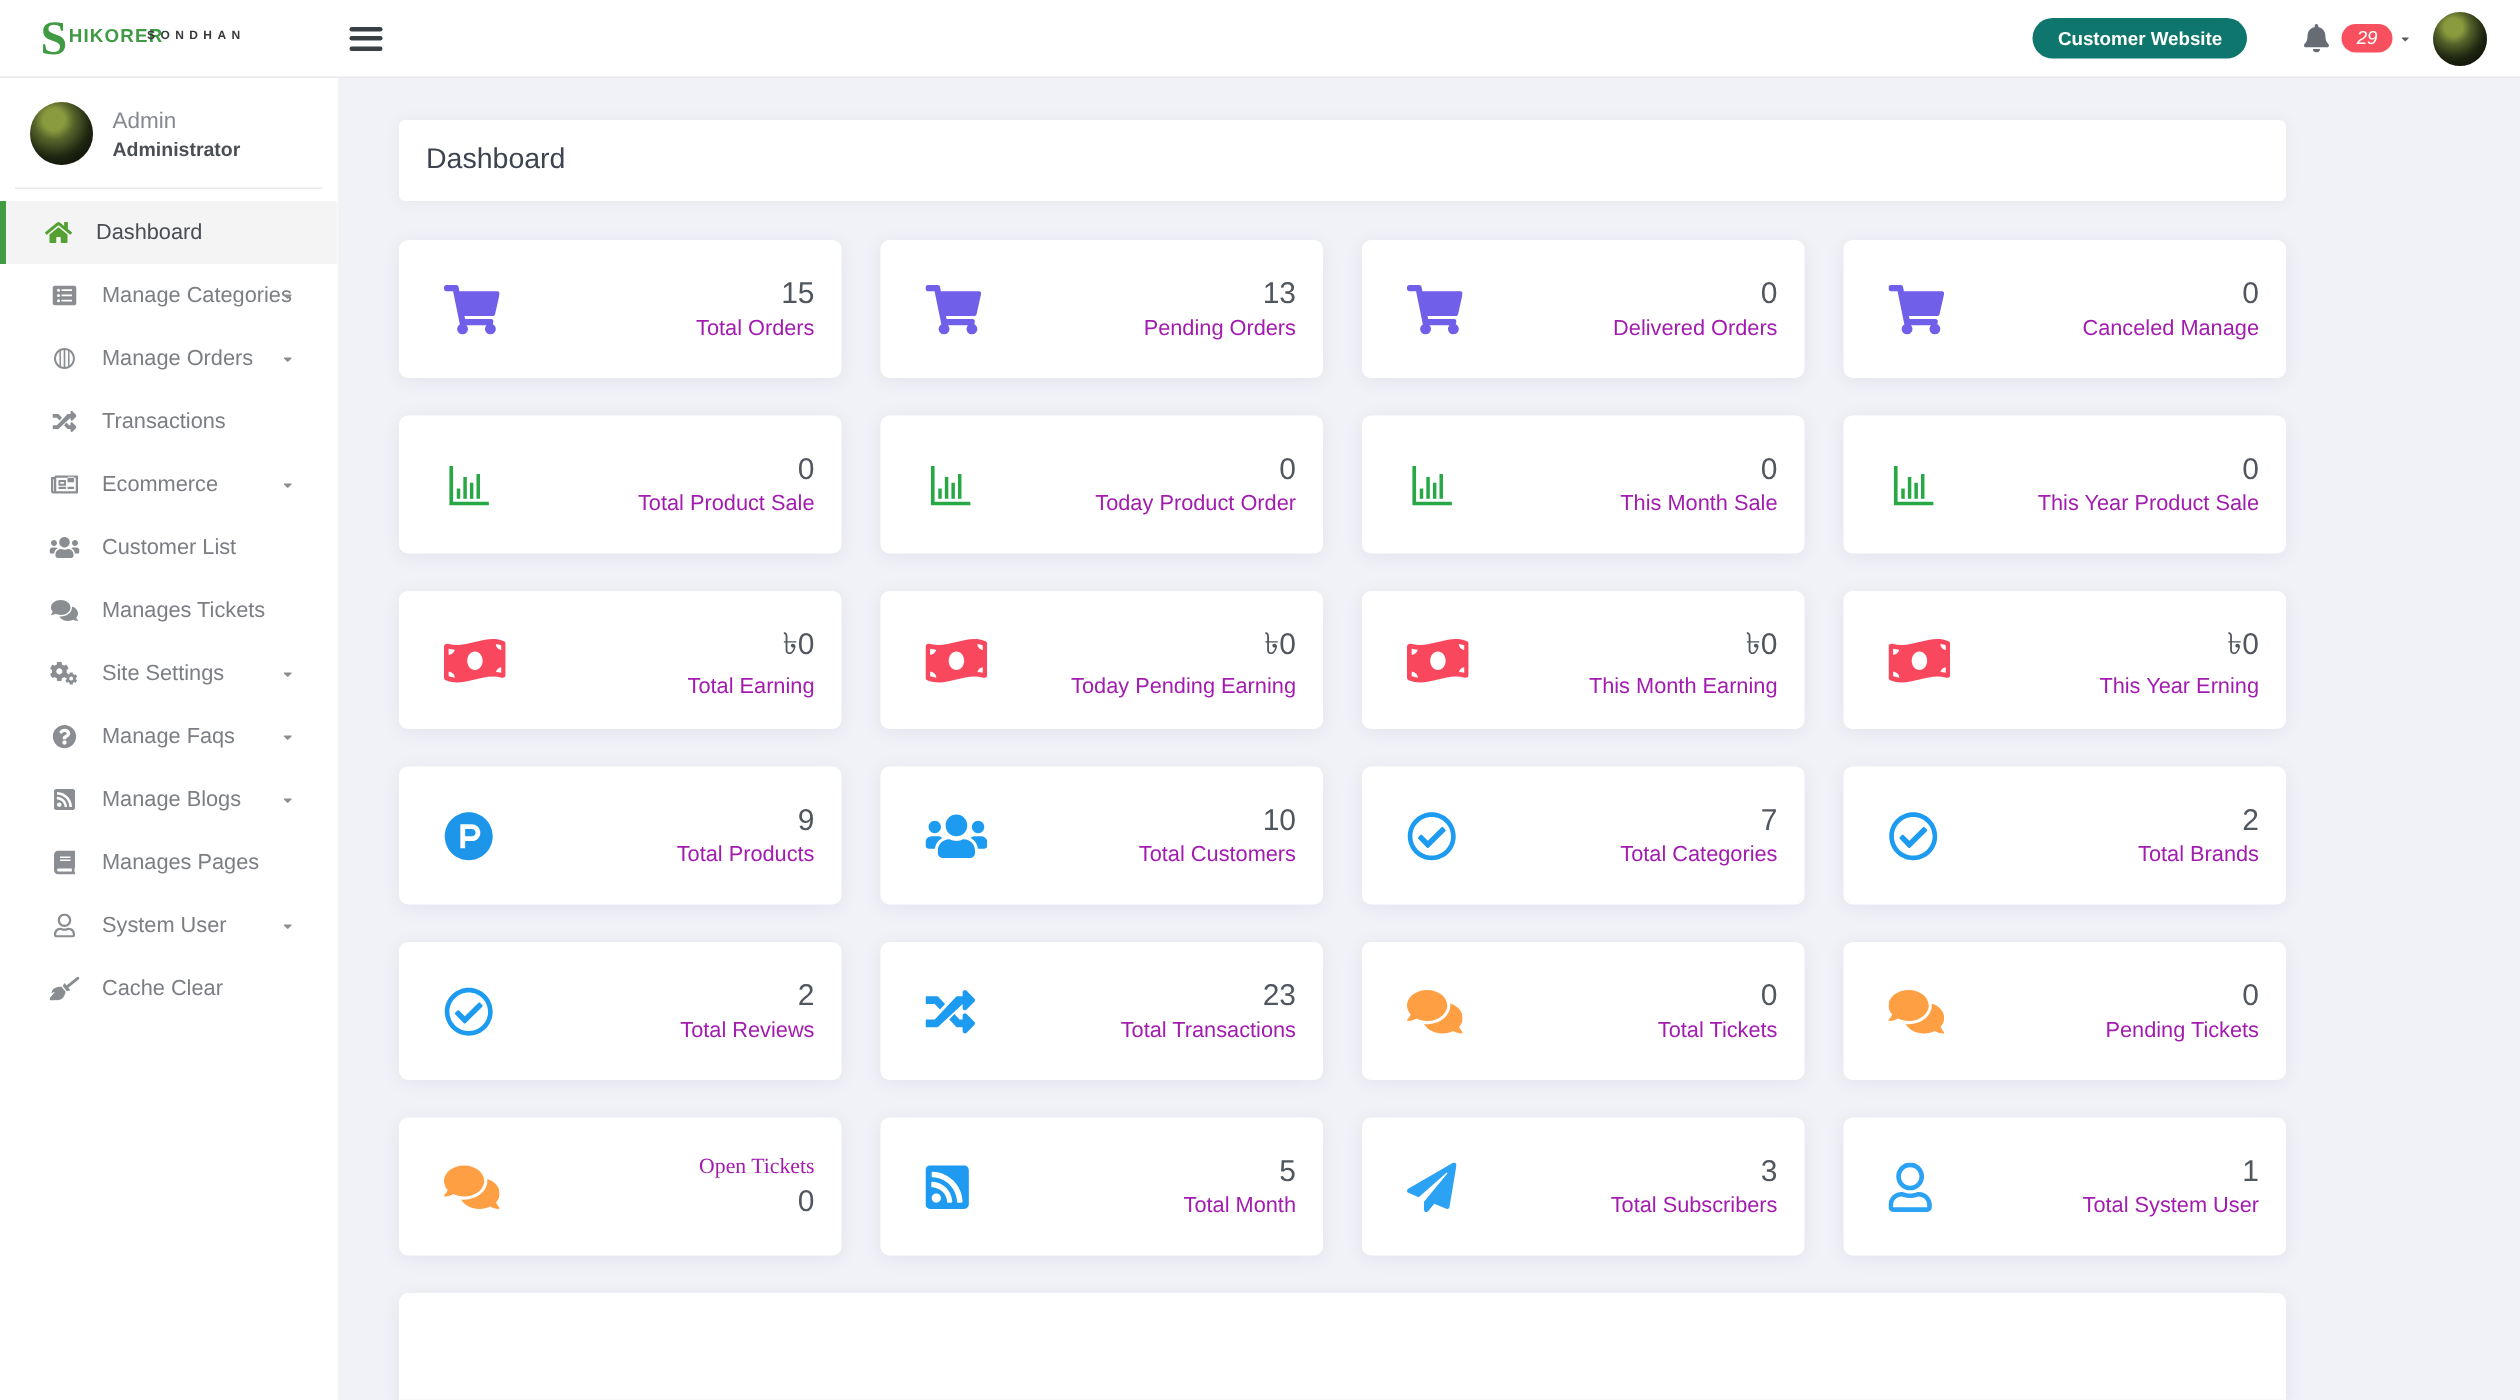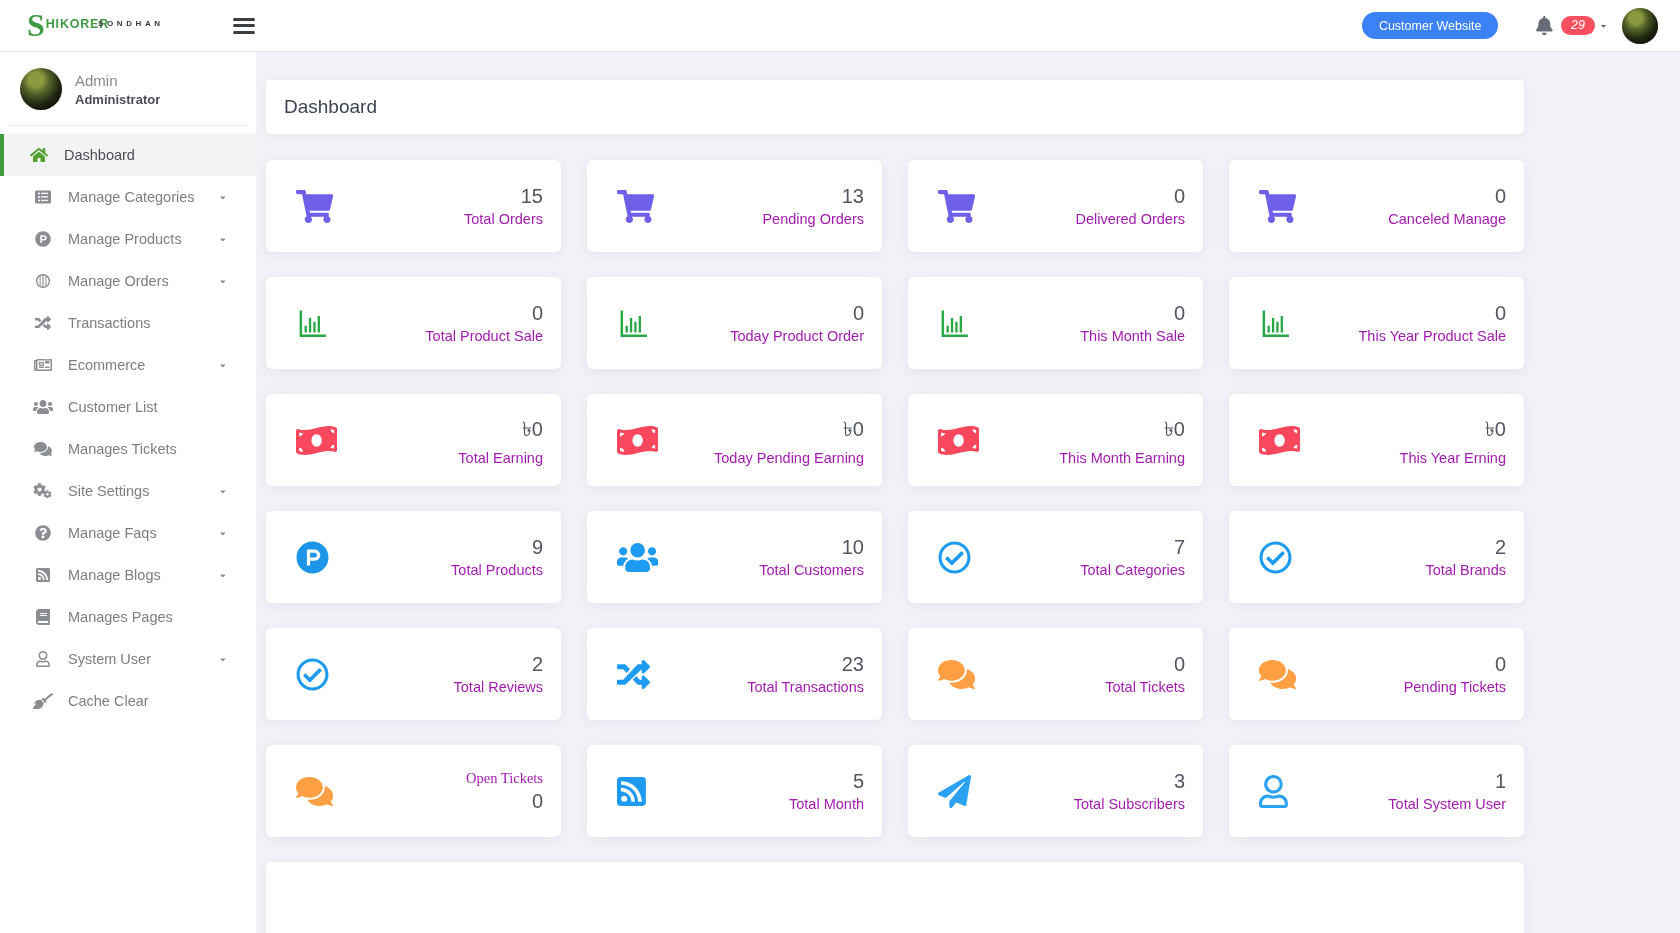--- a/index.html
+++ b/index.html
@@ -10,34 +10,34 @@
             border-bottom:1px solid #e7e8ee; display:flex; align-items:center; z-index:20; }
   .nav-left { width:225px; display:flex; align-items:center; padding-left:27px; flex-shrink:0; }
   .brand { display:flex; align-items:flex-start; cursor:pointer; }
   .brand-s { font-family:"Liberation Serif", serif; font-weight:700; font-size:32px; line-height:0.85; color:#3f9a43; }
   .brand-col { display:flex; flex-direction:row; margin-left:1px; padding-top:5px; }
   .brand-name { font-weight:700; font-size:12.5px; color:#3f9a43; letter-spacing:0.8px; }
   .brand-sub { font-weight:700; font-size:8px; color:#37393b; letter-spacing:3.6px; margin-top:2px; margin-left:-11px; }
   .hamburger { margin-left:8px; width:24px; cursor:pointer; }
   .hamburger span { display:block; height:3px; background:#3a3f44; border-radius:2px; margin:3.5px 0; width:22px; }
   .nav-spacer { flex:1; }
-  .cw-btn { background:#3b82f6; color:#fff; border:none; border-radius:14px; height:27px; padding:0 17px;
-            font-size:12.5px; font-weight:400; font-family:"Liberation Sans", sans-serif; cursor:pointer; }
+  .cw-btn { background:#0f766e; color:#fff; border:none; border-radius:14px; height:27px; padding:0 17px;
+            font-size:12.5px; font-weight:700; font-family:"Liberation Sans", sans-serif; cursor:pointer; }
   .bell { margin-left:38px; color:#676c74; display:flex; align-items:center; cursor:pointer; }
   .bell svg { height:19px; width:auto; fill:currentColor; }
   .notif-badge { margin-left:8px; background:#f8505e; color:#fff; font-size:12.5px; border-radius:11px;
                  padding:3px 10px; line-height:1.1; cursor:pointer;font-style:italic; }
   .nav-caret { margin-left:6px; color:#585d63; display:flex; cursor:pointer; }
   .nav-caret svg { height:8px; width:auto; fill:currentColor; }
   .nav-avatar { margin-left:16px; margin-right:22px; width:36px; height:36px; border-radius:50%;
                 background: radial-gradient(circle at 38% 28%, #8a9a3f 0 18%, #57652b 34%, #2c3518 62%, #151b0d 100%);
                 box-shadow: inset -4px -6px 10px rgba(0,0,0,.45); cursor:pointer; }
 
   
-  .sidebar { position:fixed; top:52px; left:0; bottom:0; width:256px; background:#fff; z-index:10; }
+  .sidebar { position:fixed; top:52px; left:0; bottom:0; width:225px; background:#fff; z-index:10; }
   .user-block { display:flex; align-items:center; gap:13px; padding:16px 20px 15px 20px; }
   .user-avatar { width:42px; height:42px; border-radius:50%; flex-shrink:0;
                  background: radial-gradient(circle at 38% 28%, #8a9a3f 0 18%, #57652b 34%, #2c3518 62%, #151b0d 100%);
                  box-shadow: inset -4px -6px 10px rgba(0,0,0,.45); }
   .user-name { font-size:15px; color:#85898e; }
   .user-role { font-size:13px; color:#4b4f55; font-weight:700; margin-top:3px; }
   .user-divider { height:1px; background:#e8e9ec; margin:0 10px 6px 10px; }
   .menu { margin-top:8px; }
   .menu-item { position:relative; height:42px; display:flex; align-items:center; padding-left:29px;
                color:#7b7e83; font-size:14.5px; cursor:pointer; border-left:4px solid transparent; }
@@ -127,33 +127,20 @@
     <span class="mi-label">Manage Categories</span>
     <span class="mi-caret">
           <svg viewBox="0 0 320 512">
             <path d="M31.3 192h257.3c17.8 0 26.7 21.5 14.1 34.1L174.1 354.8c-7.8 7.8-20.5 7.8-28.3 0L17.2 226.1C4.6 213.5 13.5 192 31.3 192z"></path>
           </svg>
         </span>
   </div>
       <div class="menu-item">
     <span class="mi-icon">
           <svg viewBox="0 0 512 512">
-            <path d="M326.3 218.8c0 20.5-16.7 37.2-37.2 37.2h-70.3v-74.4h70.3c20.5 0 37.2 16.7 37.2 37.2zM504 256c0 137-111 248-248 248S8 393 8 256 119 8 256 8s248 111 248 248zm-128.1-37.2c0-47.9-38.9-86.8-86.8-86.8H169.2v248h49.6v-74.4h70.3c47.9 0 86.8-38.9 86.8-86.8z"></path>
-          </svg>
-        </span>
-    <span class="mi-label">Manage Products</span>
-    <span class="mi-caret">
-          <svg viewBox="0 0 320 512">
-            <path d="M31.3 192h257.3c17.8 0 26.7 21.5 14.1 34.1L174.1 354.8c-7.8 7.8-20.5 7.8-28.3 0L17.2 226.1C4.6 213.5 13.5 192 31.3 192z"></path>
-          </svg>
-        </span>
-  </div>
-      <div class="menu-item">
-    <span class="mi-icon">
-          <svg viewBox="0 0 512 512">
             <path d="M256 32C132.3 32 32 132.3 32 256s100.3 224 224 224 224-100.3 224-224S379.7 32 256 32zm0 44c99.4 0 180 80.6 180 180s-80.6 180-180 180S76 355.4 76 256 156.6 76 256 76z"></path>
             <rect x="238" y="56" width="36" height="400"></rect>
             <rect x="148" y="88" width="32" height="336"></rect>
             <rect x="332" y="88" width="32" height="336"></rect>
           </svg>
         </span>
     <span class="mi-label">Manage Orders</span>
     <span class="mi-caret">
           <svg viewBox="0 0 320 512">
             <path d="M31.3 192h257.3c17.8 0 26.7 21.5 14.1 34.1L174.1 354.8c-7.8 7.8-20.5 7.8-28.3 0L17.2 226.1C4.6 213.5 13.5 192 31.3 192z"></path>

